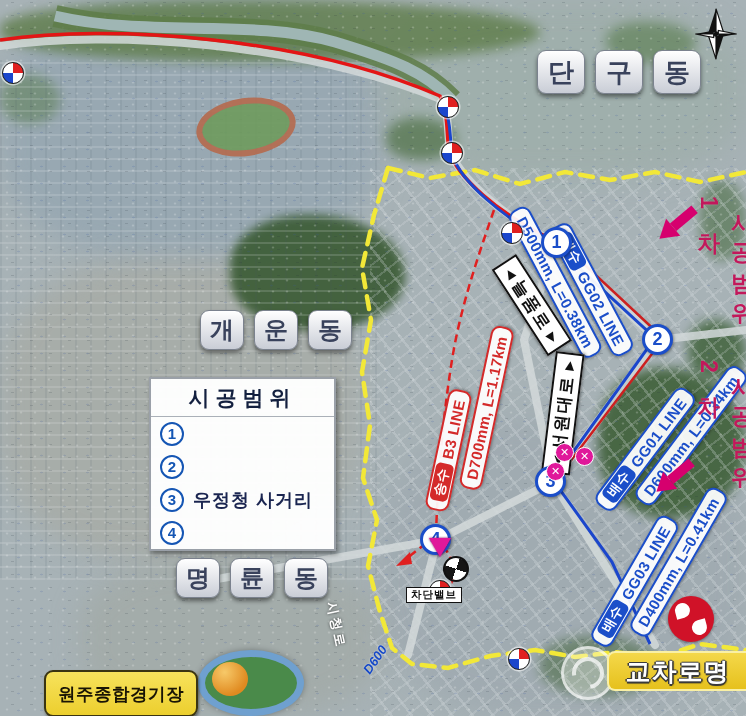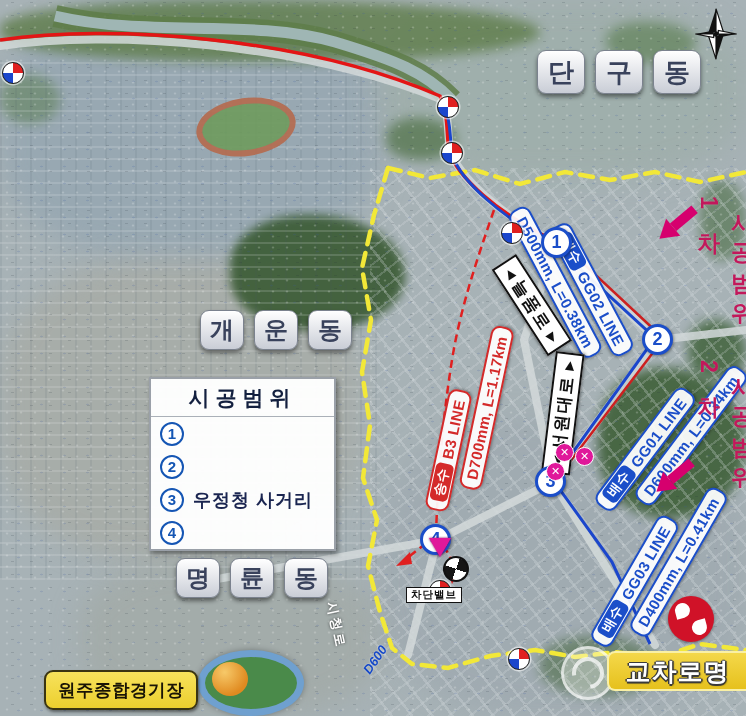--- a/index.html
+++ b/index.html
@@ -93,21 +93,21 @@
   .pinktri{position:absolute;width:0;height:0;border-left:11px solid transparent;
     border-right:11px solid transparent;border-top:19px solid #e0189a;
     filter:drop-shadow(0 0 1px #7a0050);}
   .swirl{position:absolute;width:46px;height:46px;border-radius:50%;background:#d01228;
     box-shadow:0 1px 3px rgba(0,0,0,.4);}
   .swirl::before,.swirl::after{content:"";position:absolute;width:15px;height:15px;border-radius:50% 50% 50% 0;
     background:#fff;}
   .swirl::before{left:7px;top:7px;transform:rotate(-15deg);}
   .swirl::after{right:7px;bottom:7px;transform:rotate(165deg);}
   
-  .yellowlabel{position:absolute;left:44px;top:670px;width:154px;height:40px;border-radius:9px;
+  .yellowlabel{position:absolute;left:44px;top:670px;width:154px;height:47px;border-radius:9px;
     background:linear-gradient(#f7e25c,#eccf2e);border:2.5px solid #3a3412;
     display:flex;align-items:center;justify-content:center;
     font-size:17.5px;font-weight:900;color:#191405;letter-spacing:.5px;
     box-shadow:1px 2px 3px rgba(0,0,0,.45);}
   .valvelabel{position:absolute;left:406px;top:587px;background:#fff;border:1.5px solid #111;
     font-size:10.5px;font-weight:700;color:#111;padding:0 4px;letter-spacing:1px;}
   .streettxt{position:absolute;color:#fff;font-weight:700;font-size:13px;letter-spacing:3px;
     text-shadow:0 0 3px rgba(0,0,0,.7);transform-origin:left top;}
   .pipenote{position:absolute;color:#1548c8;font-weight:800;font-style:italic;font-size:13px;
     transform-origin:left top;text-shadow:0 0 2px rgba(255,255,255,.6);}

